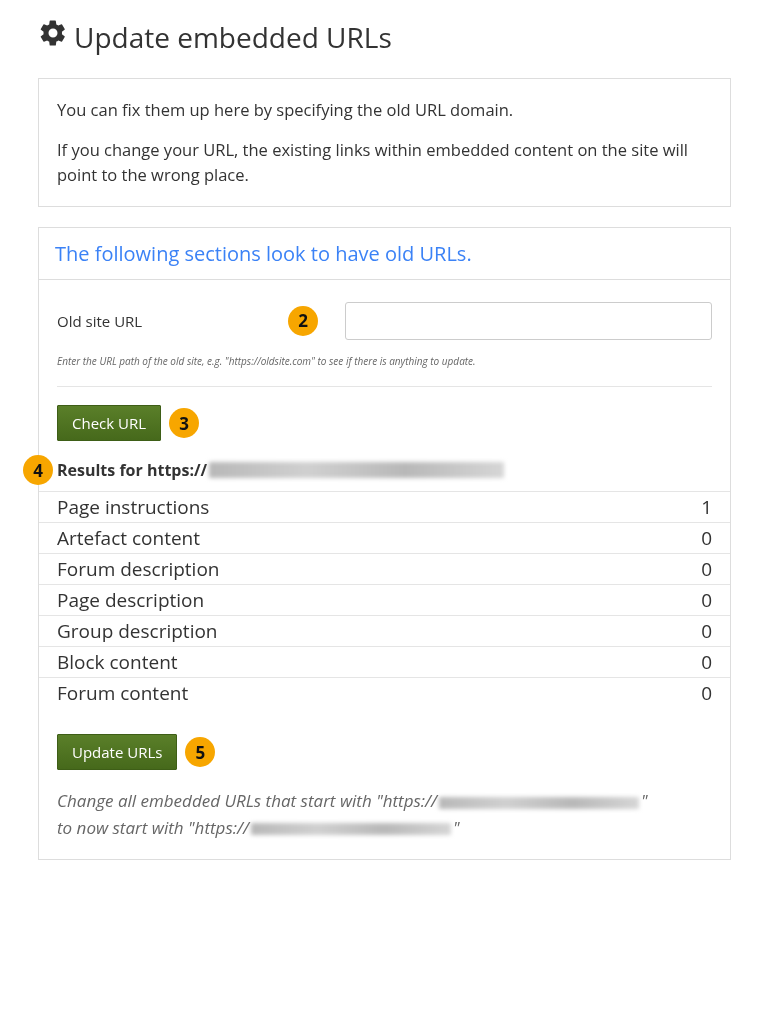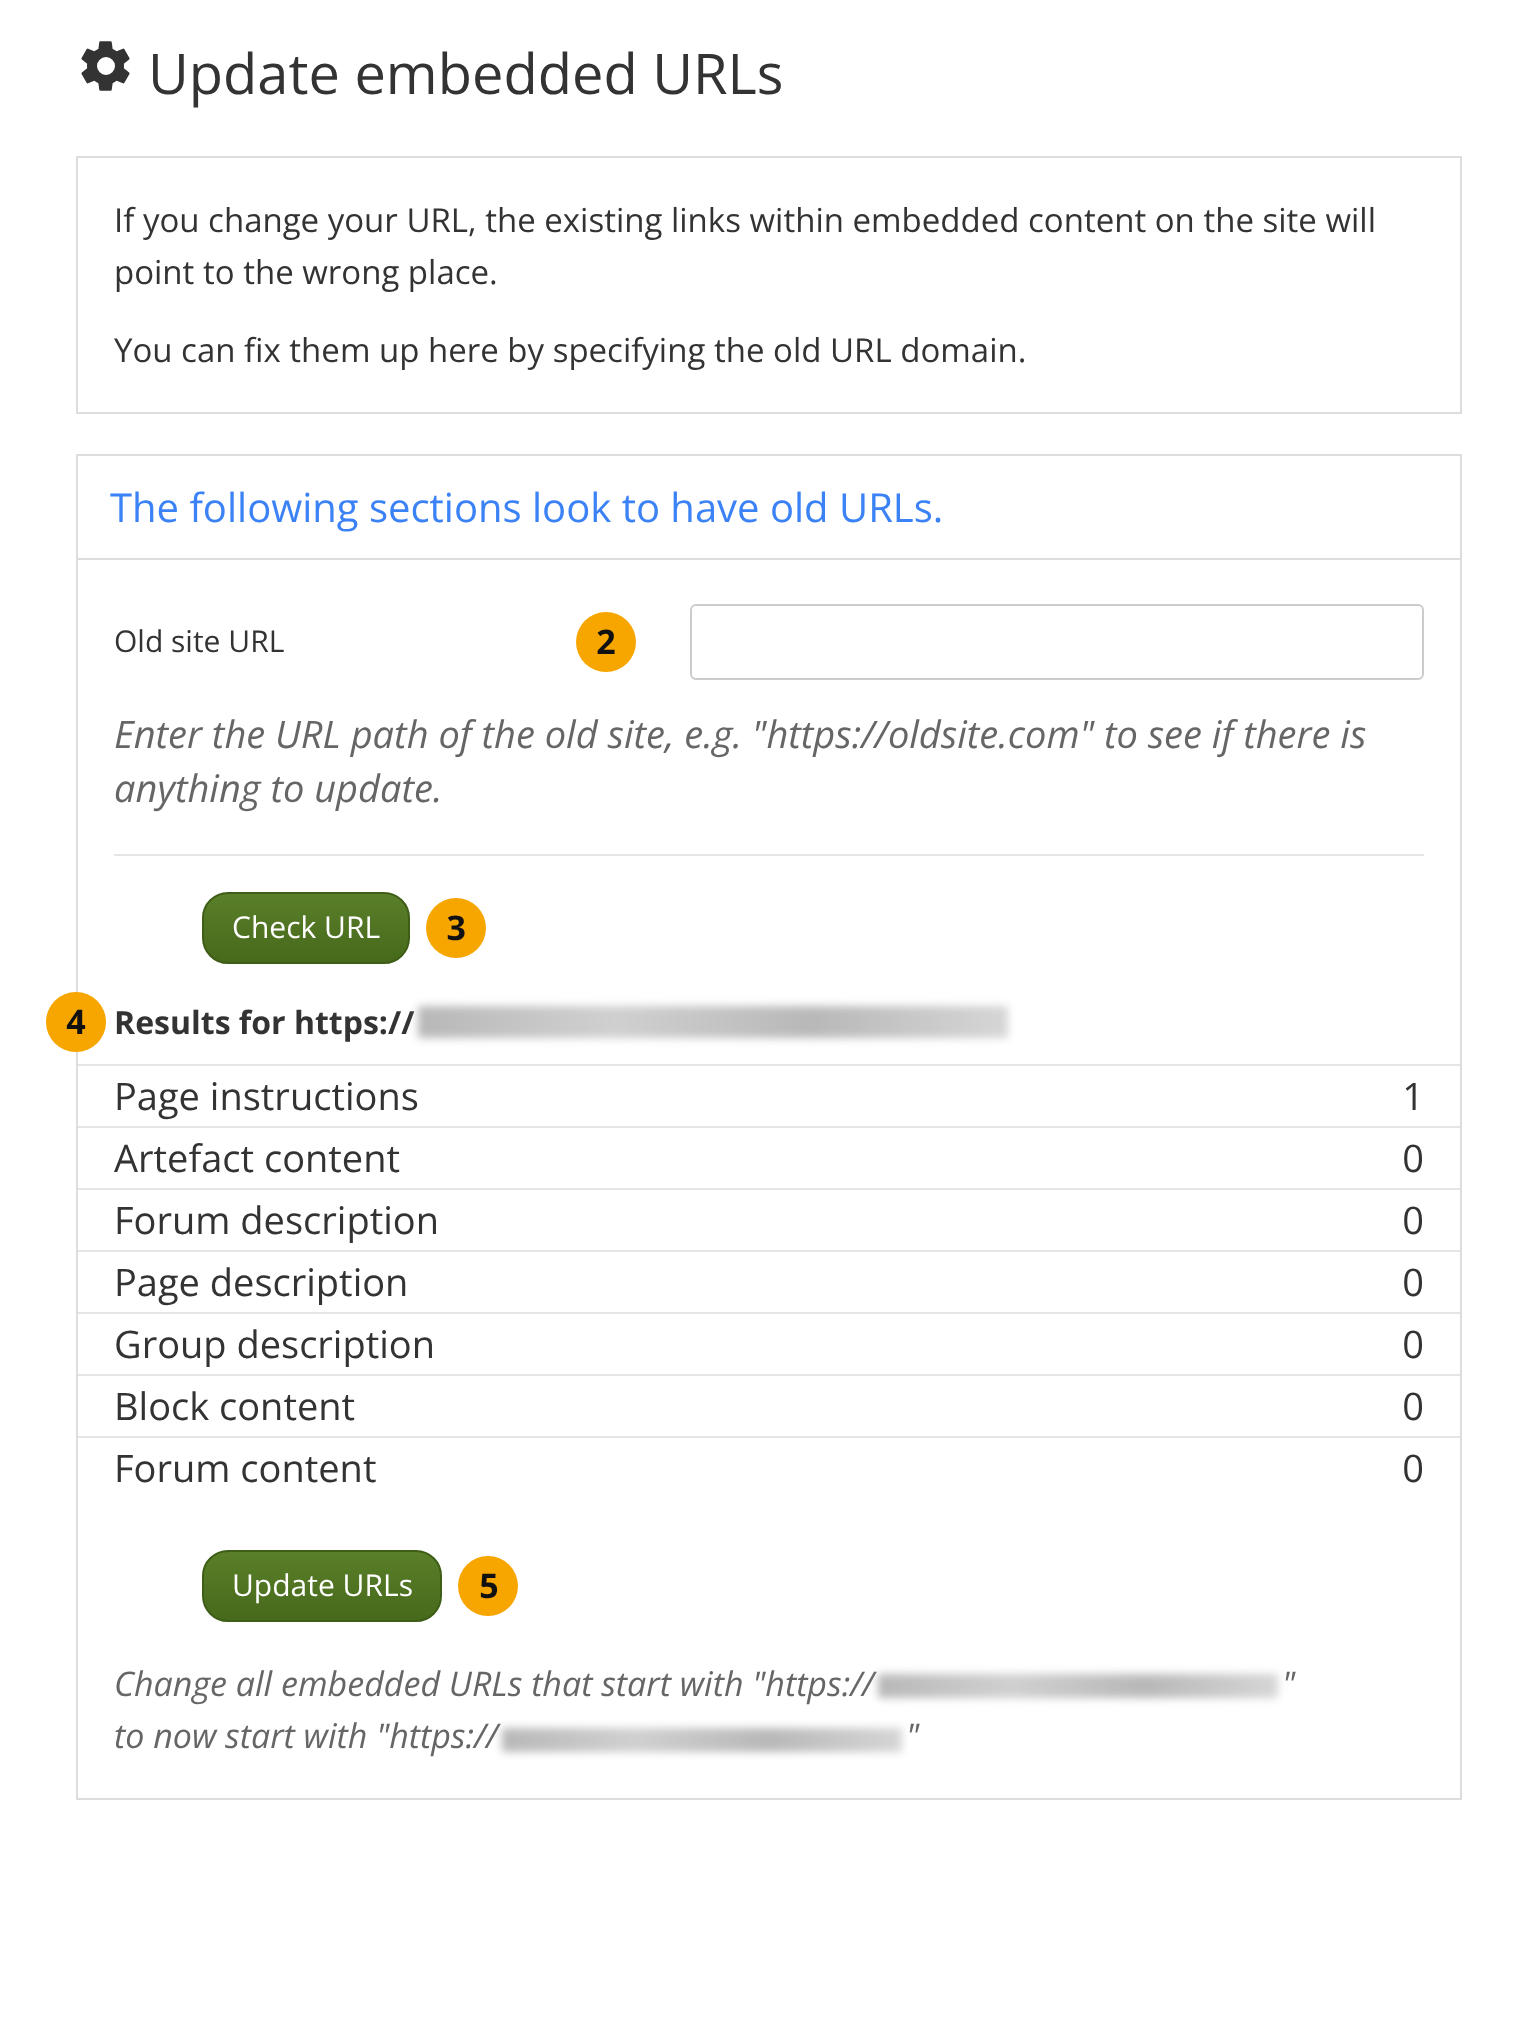--- a/index.html
+++ b/index.html
@@ -72,21 +72,21 @@
       max-width: 370px;
       height: 38px;
       border: 1px solid #ccc;
       border-radius: 3px;
       padding: 0 10px;
       font-size: 15px;
     }
     .hint {
       font-style: italic;
       color: #666;
-      font-size: 19px;
+      font-size: 10px;
       line-height: 1.45;
       margin-bottom: 18px;
     }
     .hr {
       border: none;
       border-top: 1px solid #e5e5e5;
       margin: 0 0 18px 0;
     }
 
     .btn-row {
@@ -95,24 +95,23 @@
       gap: 8px;
       margin-bottom: 18px;
     }
     .btn {
       background: #4b6f1d;
       background: linear-gradient(#5a7f29, #46691b);
       border: 1px solid #3e5e17;
       color: #fff;
       font-size: 15px;
       padding: 7px 14px;
-      border-radius: 13px;
+      border-radius: 1px;
       cursor: pointer;
       font-family: inherit;
-      margin-left: 44px;
     }
 
     .badge {
       width: 30px;
       height: 30px;
       border-radius: 50%;
       background: #f7a600;
       color: #111;
       font-weight: 700;
       font-size: 17px;
@@ -183,22 +182,22 @@
 <body>
 
 <h1 class="page-title">
   <svg class="gear-svg" viewBox="0 0 24 24">
     <path d="M19.14,12.94a7.14,7.14,0,0,0,.05-.94,7.14,7.14,0,0,0-.05-.94l2.11-1.65a.5.5,0,0,0,.12-.64l-2-3.46a.5.5,0,0,0-.61-.22l-2.49,1a7,7,0,0,0-1.62-.94L14.3,2.5a.5.5,0,0,0-.5-.42H9.8a.5.5,0,0,0-.5.42L8.95,5.15a7,7,0,0,0-1.62.94l-2.49-1a.5.5,0,0,0-.61.22l-2,3.46a.5.5,0,0,0,.12.64L4.46,11.06a7.14,7.14,0,0,0-.05.94,7.14,7.14,0,0,0,.05.94L2.35,14.59a.5.5,0,0,0-.12.64l2,3.46a.5.5,0,0,0,.61.22l2.49-1a7,7,0,0,0,1.62.94l.35,2.65a.5.5,0,0,0,.5.42h4a.5.5,0,0,0,.5-.42l.35-2.65a7,7,0,0,0,1.62-.94l2.49,1a.5.5,0,0,0,.61-.22l2-3.46a.5.5,0,0,0-.12-.64ZM12,15.6A3.6,3.6,0,1,1,15.6,12,3.6,3.6,0,0,1,12,15.6Z"></path>
   </svg>
   <span>Update embedded URLs</span>
 </h1>
 
 <div class="info-box">
+  <p>You can fix them up here by specifying the old URL domain.</p>
   <p>If you change your URL, the existing links within embedded content on the site will point to the wrong place.</p>
-  <p>You can fix them up here by specifying the old URL domain.</p>
 </div>
 
 <div class="section">
   <div class="section-header">The following sections look to have old URLs.</div>
 
   <div class="section-body">
 
     <div class="field-row">
       <label class="field-label">Old site URL</label>
       <div class="badge-wrapper">

